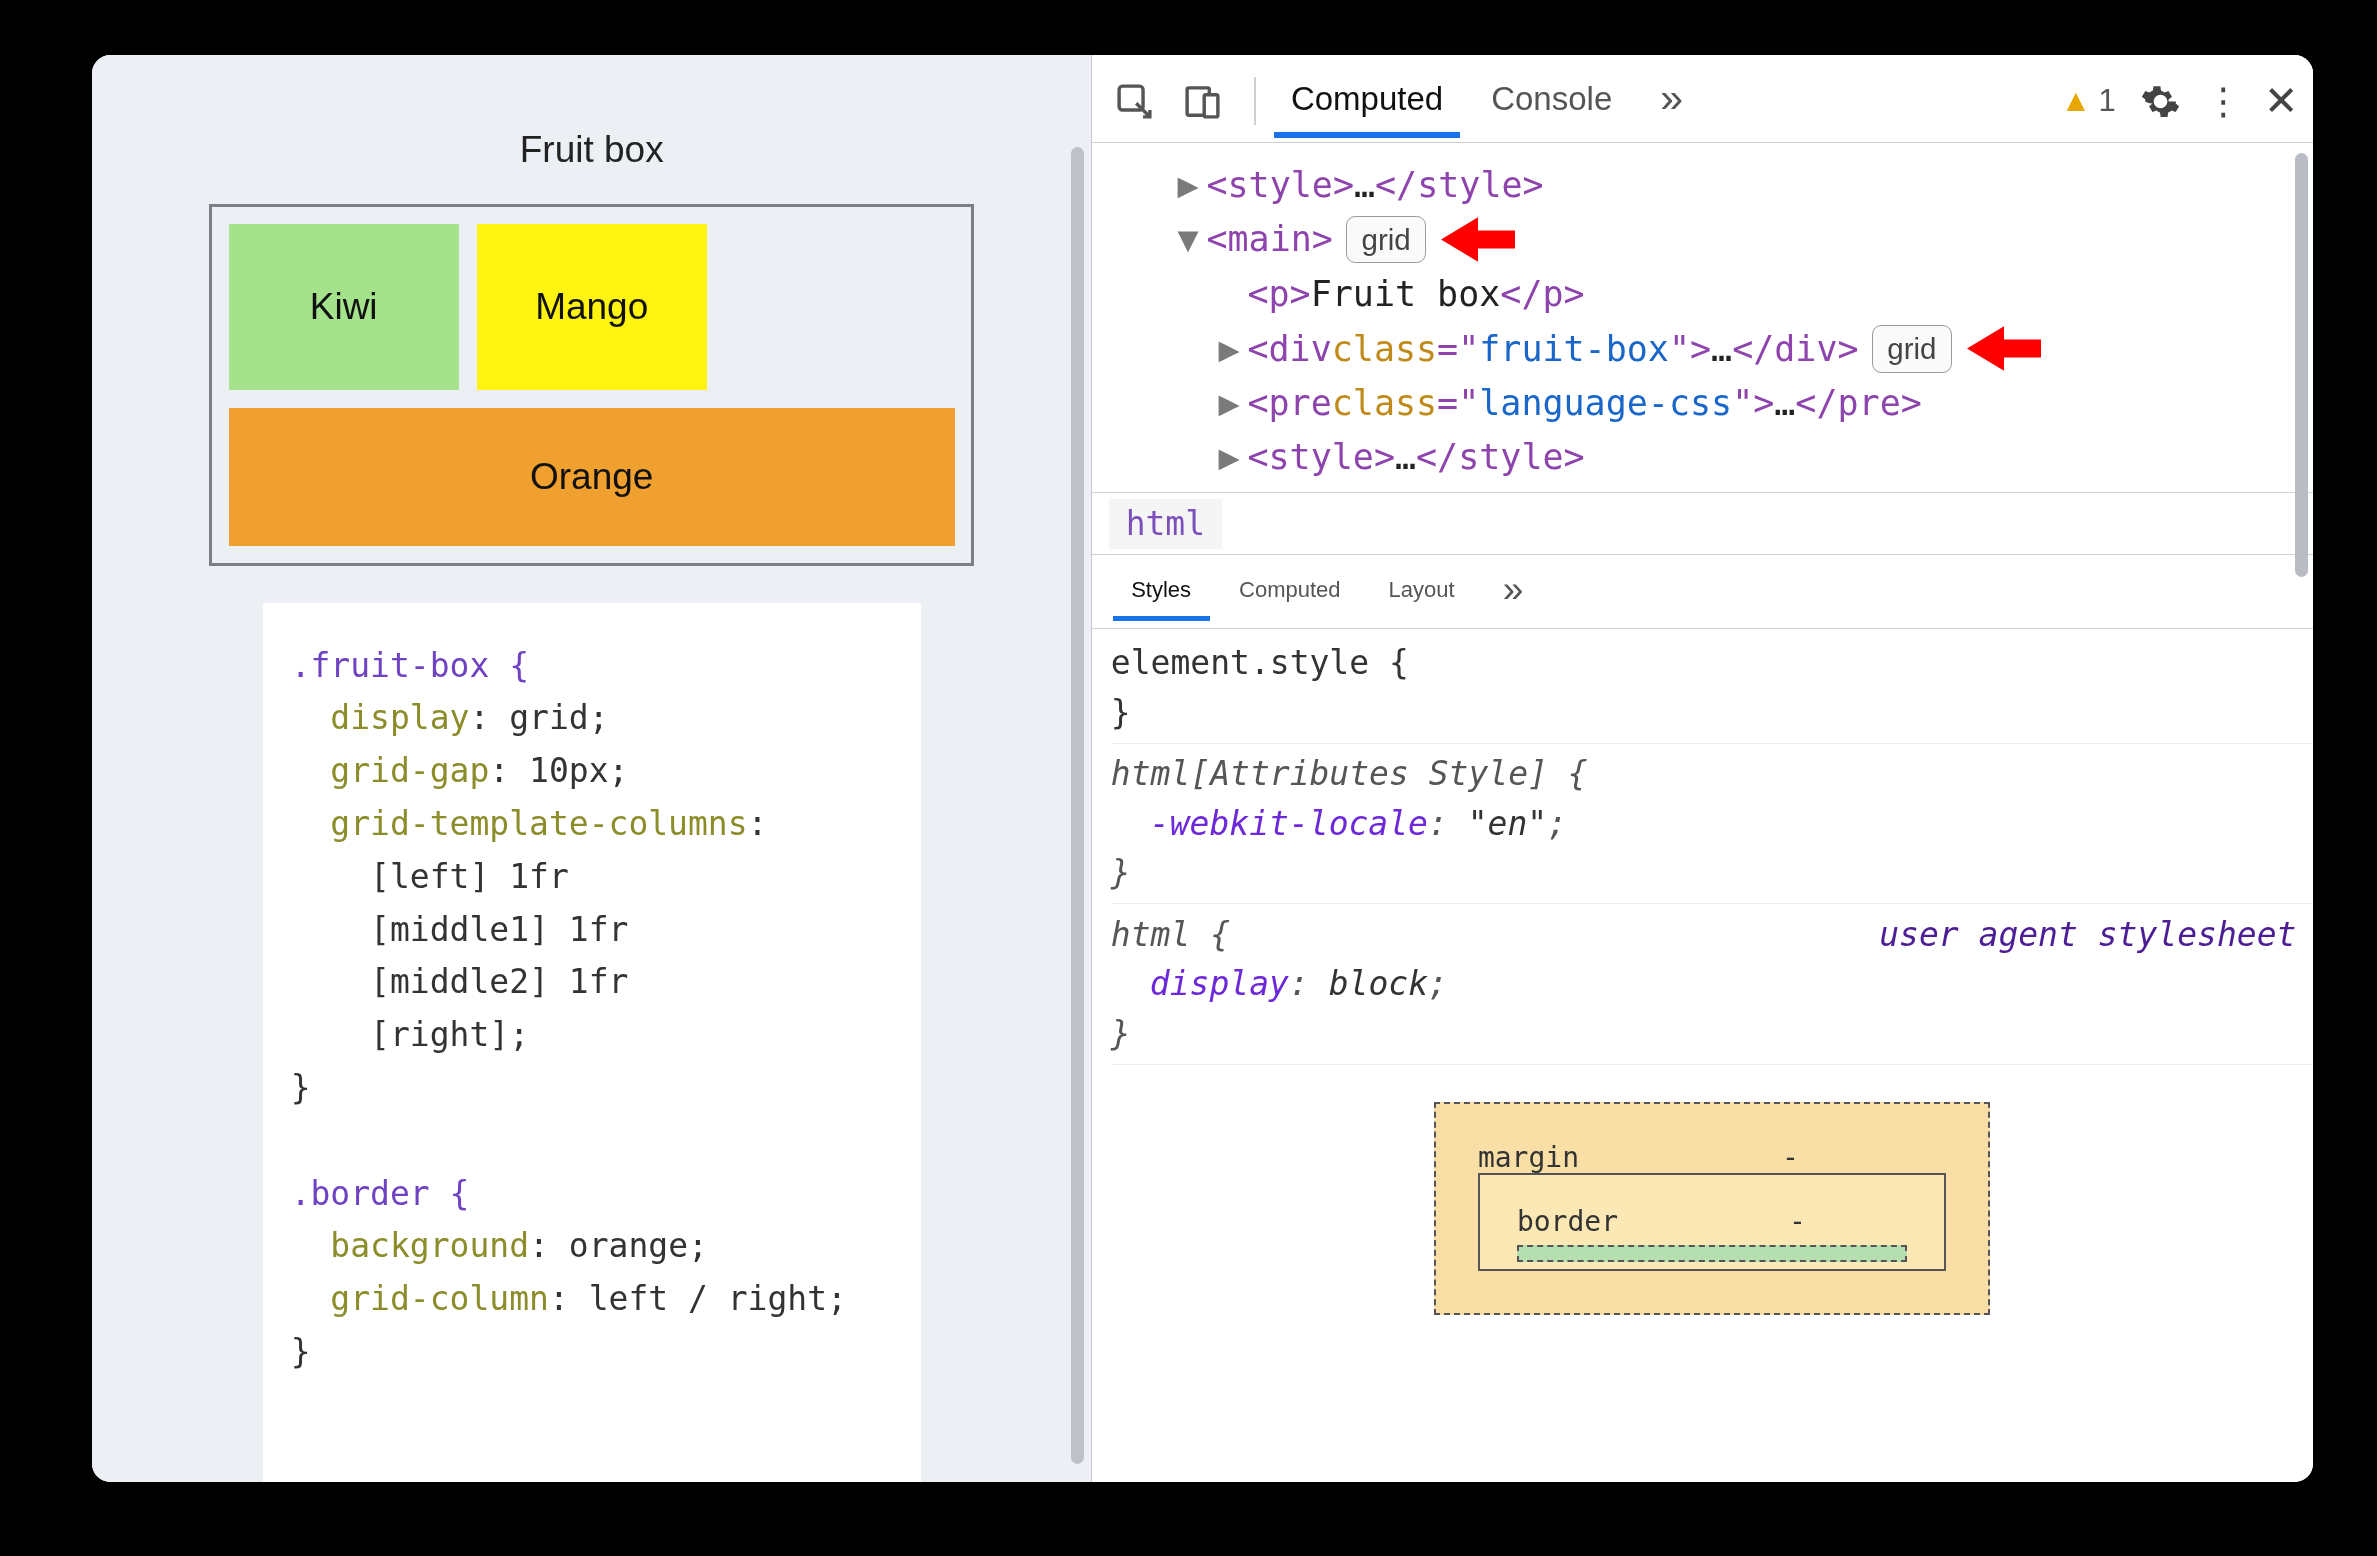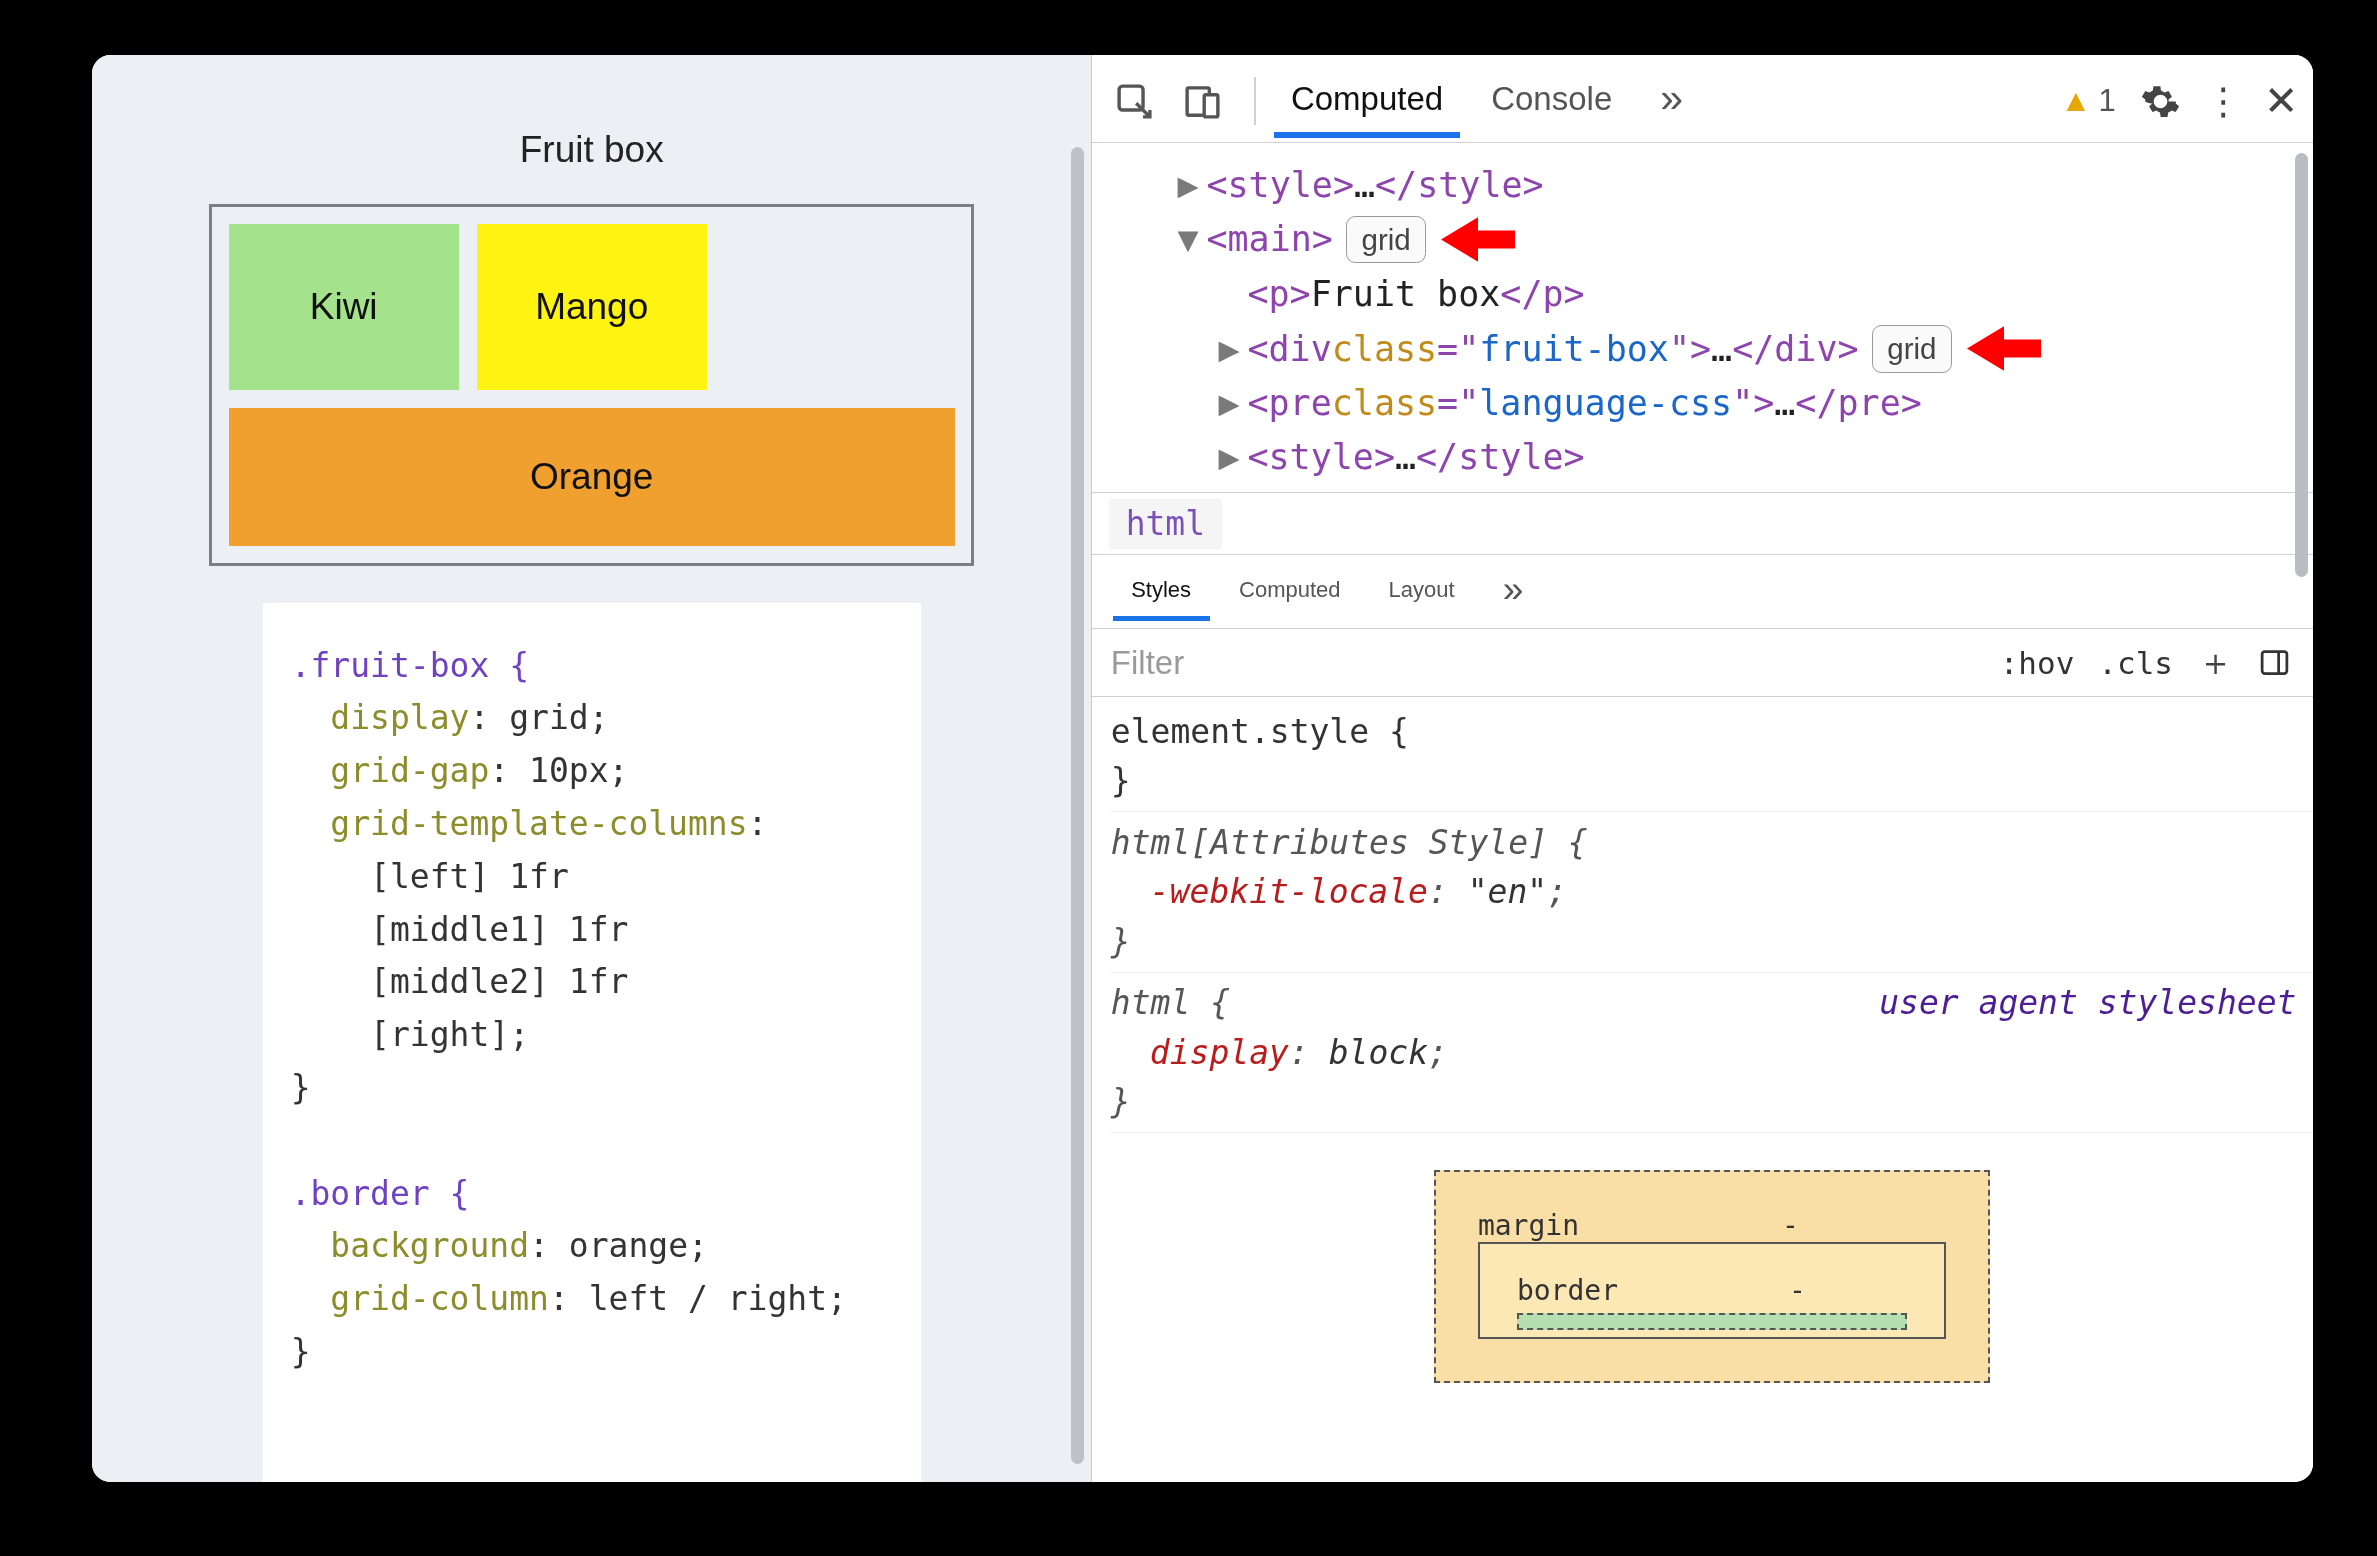--- a/index.html
+++ b/index.html
@@ -212,21 +212,21 @@
   font-family: ui-monospace, SFMono-Regular, Menlo, monospace;
   font-size: 33px;
   line-height: 1.5;
   color:#333;
   padding: 3.7px 0 0 18.4px;
   flex:1;
   overflow:hidden;
 }
 .rule { padding: 5.5px 16.6px 5.5px 0; border-bottom: 0.9px solid #eee; }
 .rule .sel-italic { font-style: italic; color:#565656; }
-.rule .cssprop { color:#b91c1c; margin-left: 39px;}
+.rule .cssprop { color:#6d28d9; margin-left: 39px;}
 .rule .cssval  { color:#333; }
 .agent { float:right; font-style:italic; color:#4c1d95;margin-left:28px; }
 
 
 .boxmodel {
   margin: 37px auto 0 auto;
   width: 556px;
   position: relative;
 }
 .bm-margin {
@@ -413,34 +413,20 @@
       <div class="crumb">html</div>
     </div>
 
     <div class="subtabs">
       <div class="subtab active">Styles</div>
       <div class="subtab">Computed</div>
       <div class="subtab">Layout</div>
       <div class="subtab" style="font-size:37px;">»</div>
     </div>
 
-    <div class="filter-row">
-      <input class="filter-input" placeholder="Filter" style="">
-      <div class="filter-tools">
-        <span>:hov</span>
-        <span>.cls</span>
-        <span class="plus">＋</span>
-        <span class="panel-toggle">
-          <svg viewBox="0 0 24 24" fill="none" stroke="#333" stroke-width="2">
-              <rect x="3" y="4" width="18" height="16" rx="2"></rect>
-              <line x1="15" y1="4" x2="15" y2="20"></line>
-            </svg>
-        </span>
-      </div>
-    </div>
 
     <div class="styles-body">
       <div class="rule">
         <div>element.style {</div>
         <div>}</div>
       </div>
       <div class="rule">
         <div class="sel-italic">html[Attributes Style] {</div>
         <div><span class="cssprop" style="font-style:italic;">-webkit-locale</span><span class="sel-italic">: </span><span class="cssval sel-italic">"en"</span><span class="sel-italic">;</span></div>
         <div class="sel-italic">}</div>

